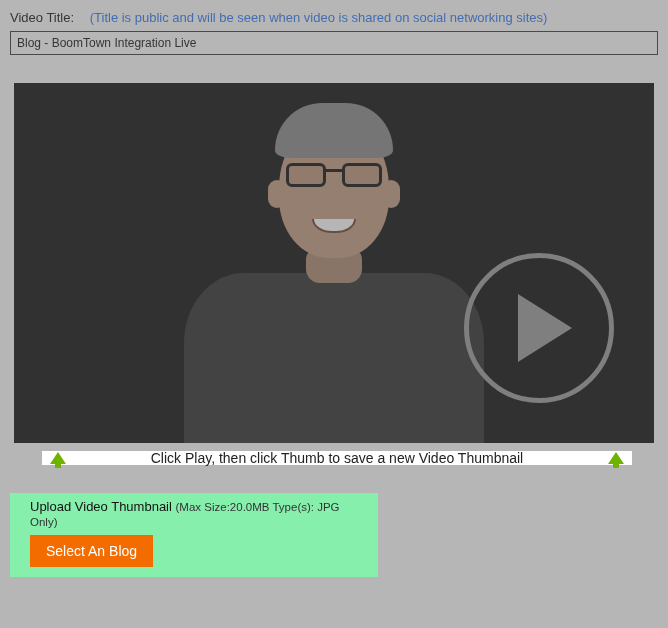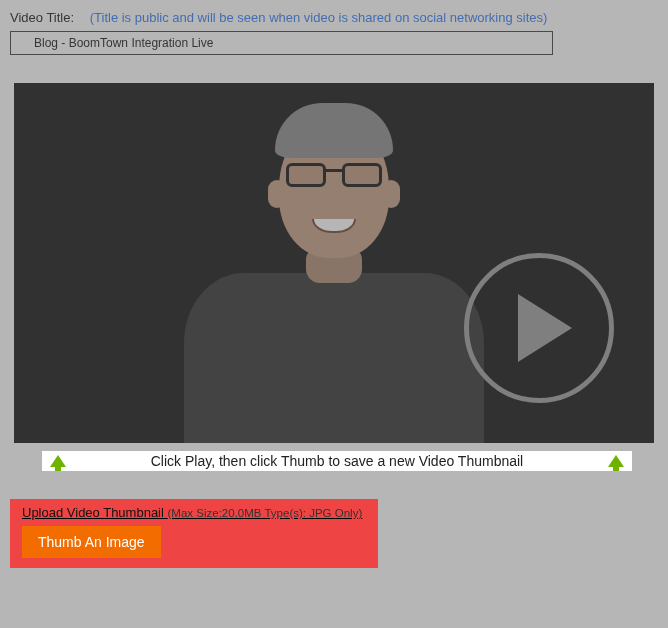--- a/index.html
+++ b/index.html
@@ -20,24 +20,24 @@
     margin-bottom: 20px;
   }
   .field-row {
     font-size: 13px;
     color: #222;
     margin-bottom: 6px;
   }
   .field-row .label { margin-right: 12px; text-align: center; }
   .field-row .hint { color: #3b82f6; }
   .title-input {
-    width: 543px;
+    width: 648px;
     height: 24px;
     border: 1px solid #444;
-    padding: 2px 23px;
+    padding: 2px 6px;
     font-size: 12px;
     color: #222;
     background: #fff;
   }
   .video-wrap {
     margin-top: 28px;
     width: 640px;
     margin-left: 4px;
   }
   .video-frame {
@@ -157,21 +157,21 @@
     width: 0; height: 0;
     border-top: 34px solid transparent;
     border-bottom: 34px solid transparent;
     border-left: 54px solid #a0a0a0;
     margin-left: 12px;
   }
   .thumb-bar {
     margin-top: 8px;
     width: 590px;
     margin-left: 28px;
-    height: 20px;
+    height: 14px;
     background: #fff;
     display: flex;
     align-items: center;
     justify-content: space-between;
     padding: 0 8px;
     font-size: 14px;
     color: #222;
   }
   .arrow-up {
     width: 0; height: 0;
@@ -185,23 +185,22 @@
     position: absolute;
     left: -3px;
     top: 11px;
     width: 6px;
     height: 5px;
     background: #6fb300;
   }
   .upload-panel {
     margin-top: 28px;
     width: 368px;
-    background: #ef4444;
-    padding: 6px 8px 10px 12px;
-    text-decoration: underline;
+    background: #86efac;
+    padding: 6px 8px 10px 20px;
   }
   .upload-label-row {
     font-size: 13px;
     color: #111;
     margin-bottom: 6px;
   }
   .upload-label-row .meta {
     font-size: 11.5px;
     color: #333;
   }
@@ -264,17 +263,17 @@
       <span>Click Play, then click Thumb to save a new Video Thumbnail</span>
       <span class="arrow-up"></span>
     </div>
   </div>
 
   <div class="upload-panel">
     <div class="upload-label-row">
       <span>Upload Video Thumbnail</span>
       <span class="meta">(Max Size:20.0MB  Type(s): JPG Only)</span>
     </div>
-    <button class="select-btn">Thumb An Image</button>
+    <button class="select-btn">Select An Blog</button>
   </div>
 </div>
 
 <div class="dim-overlay"></div>
 
 </body></html>

